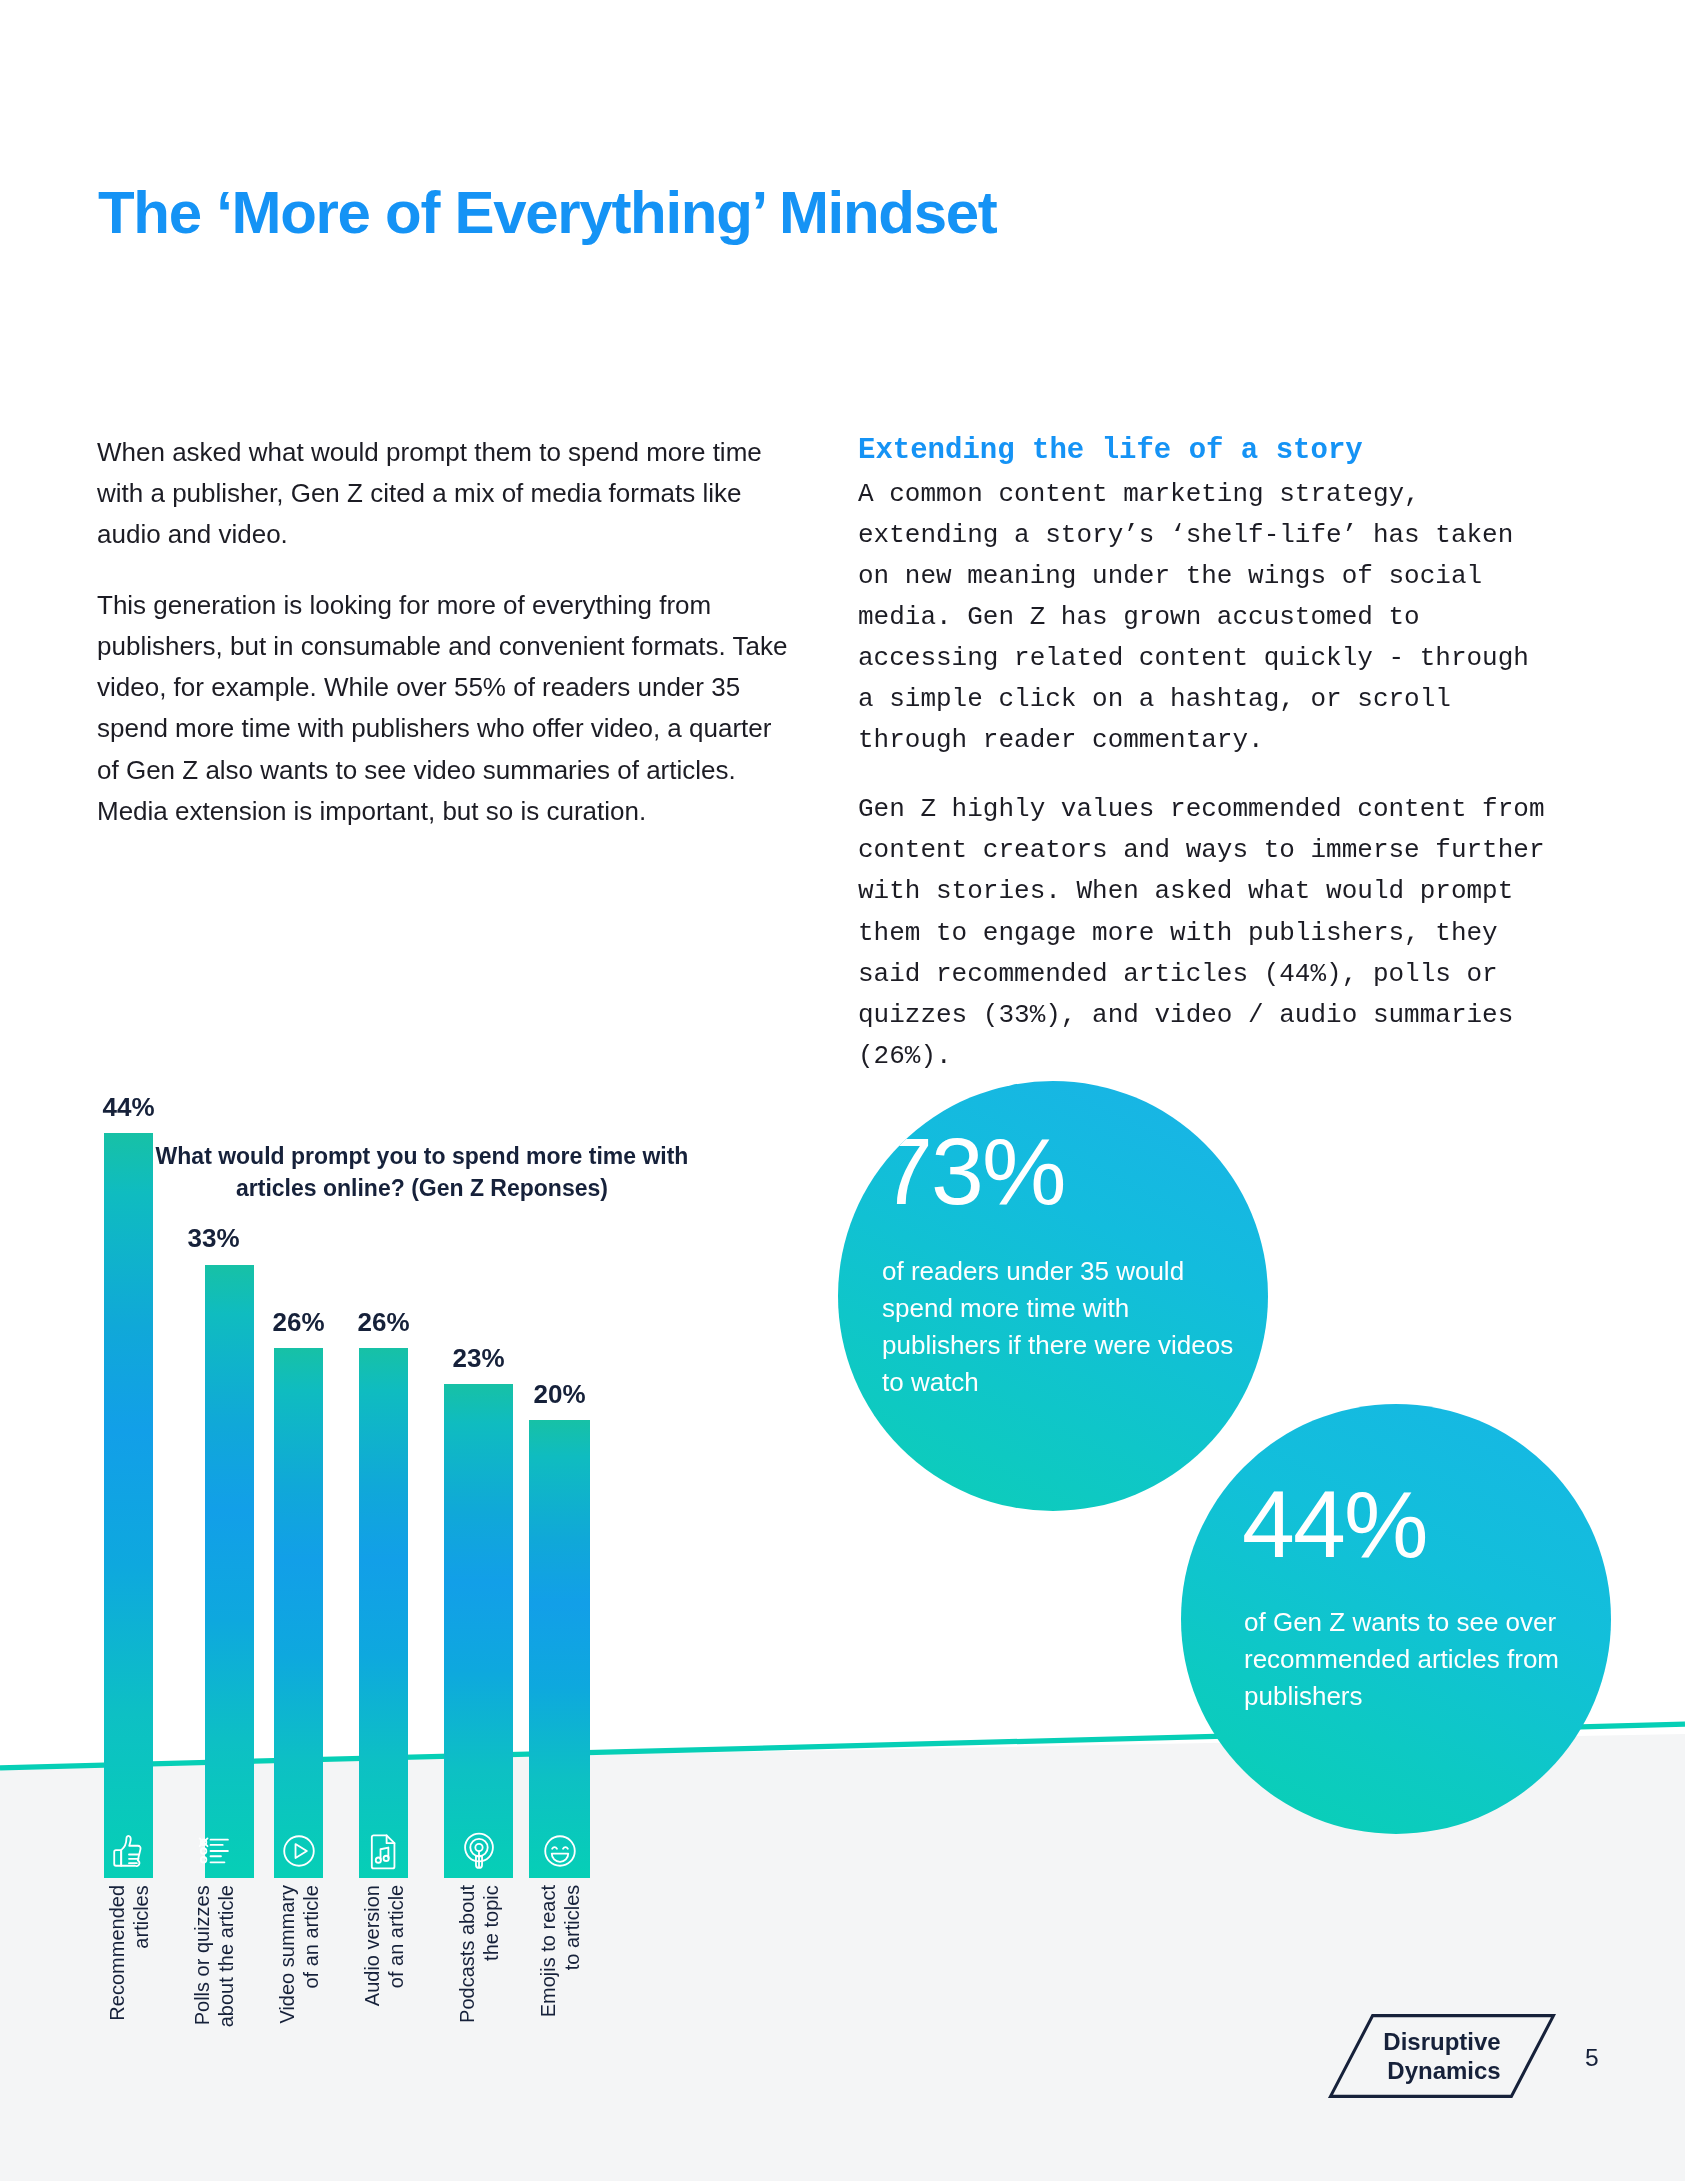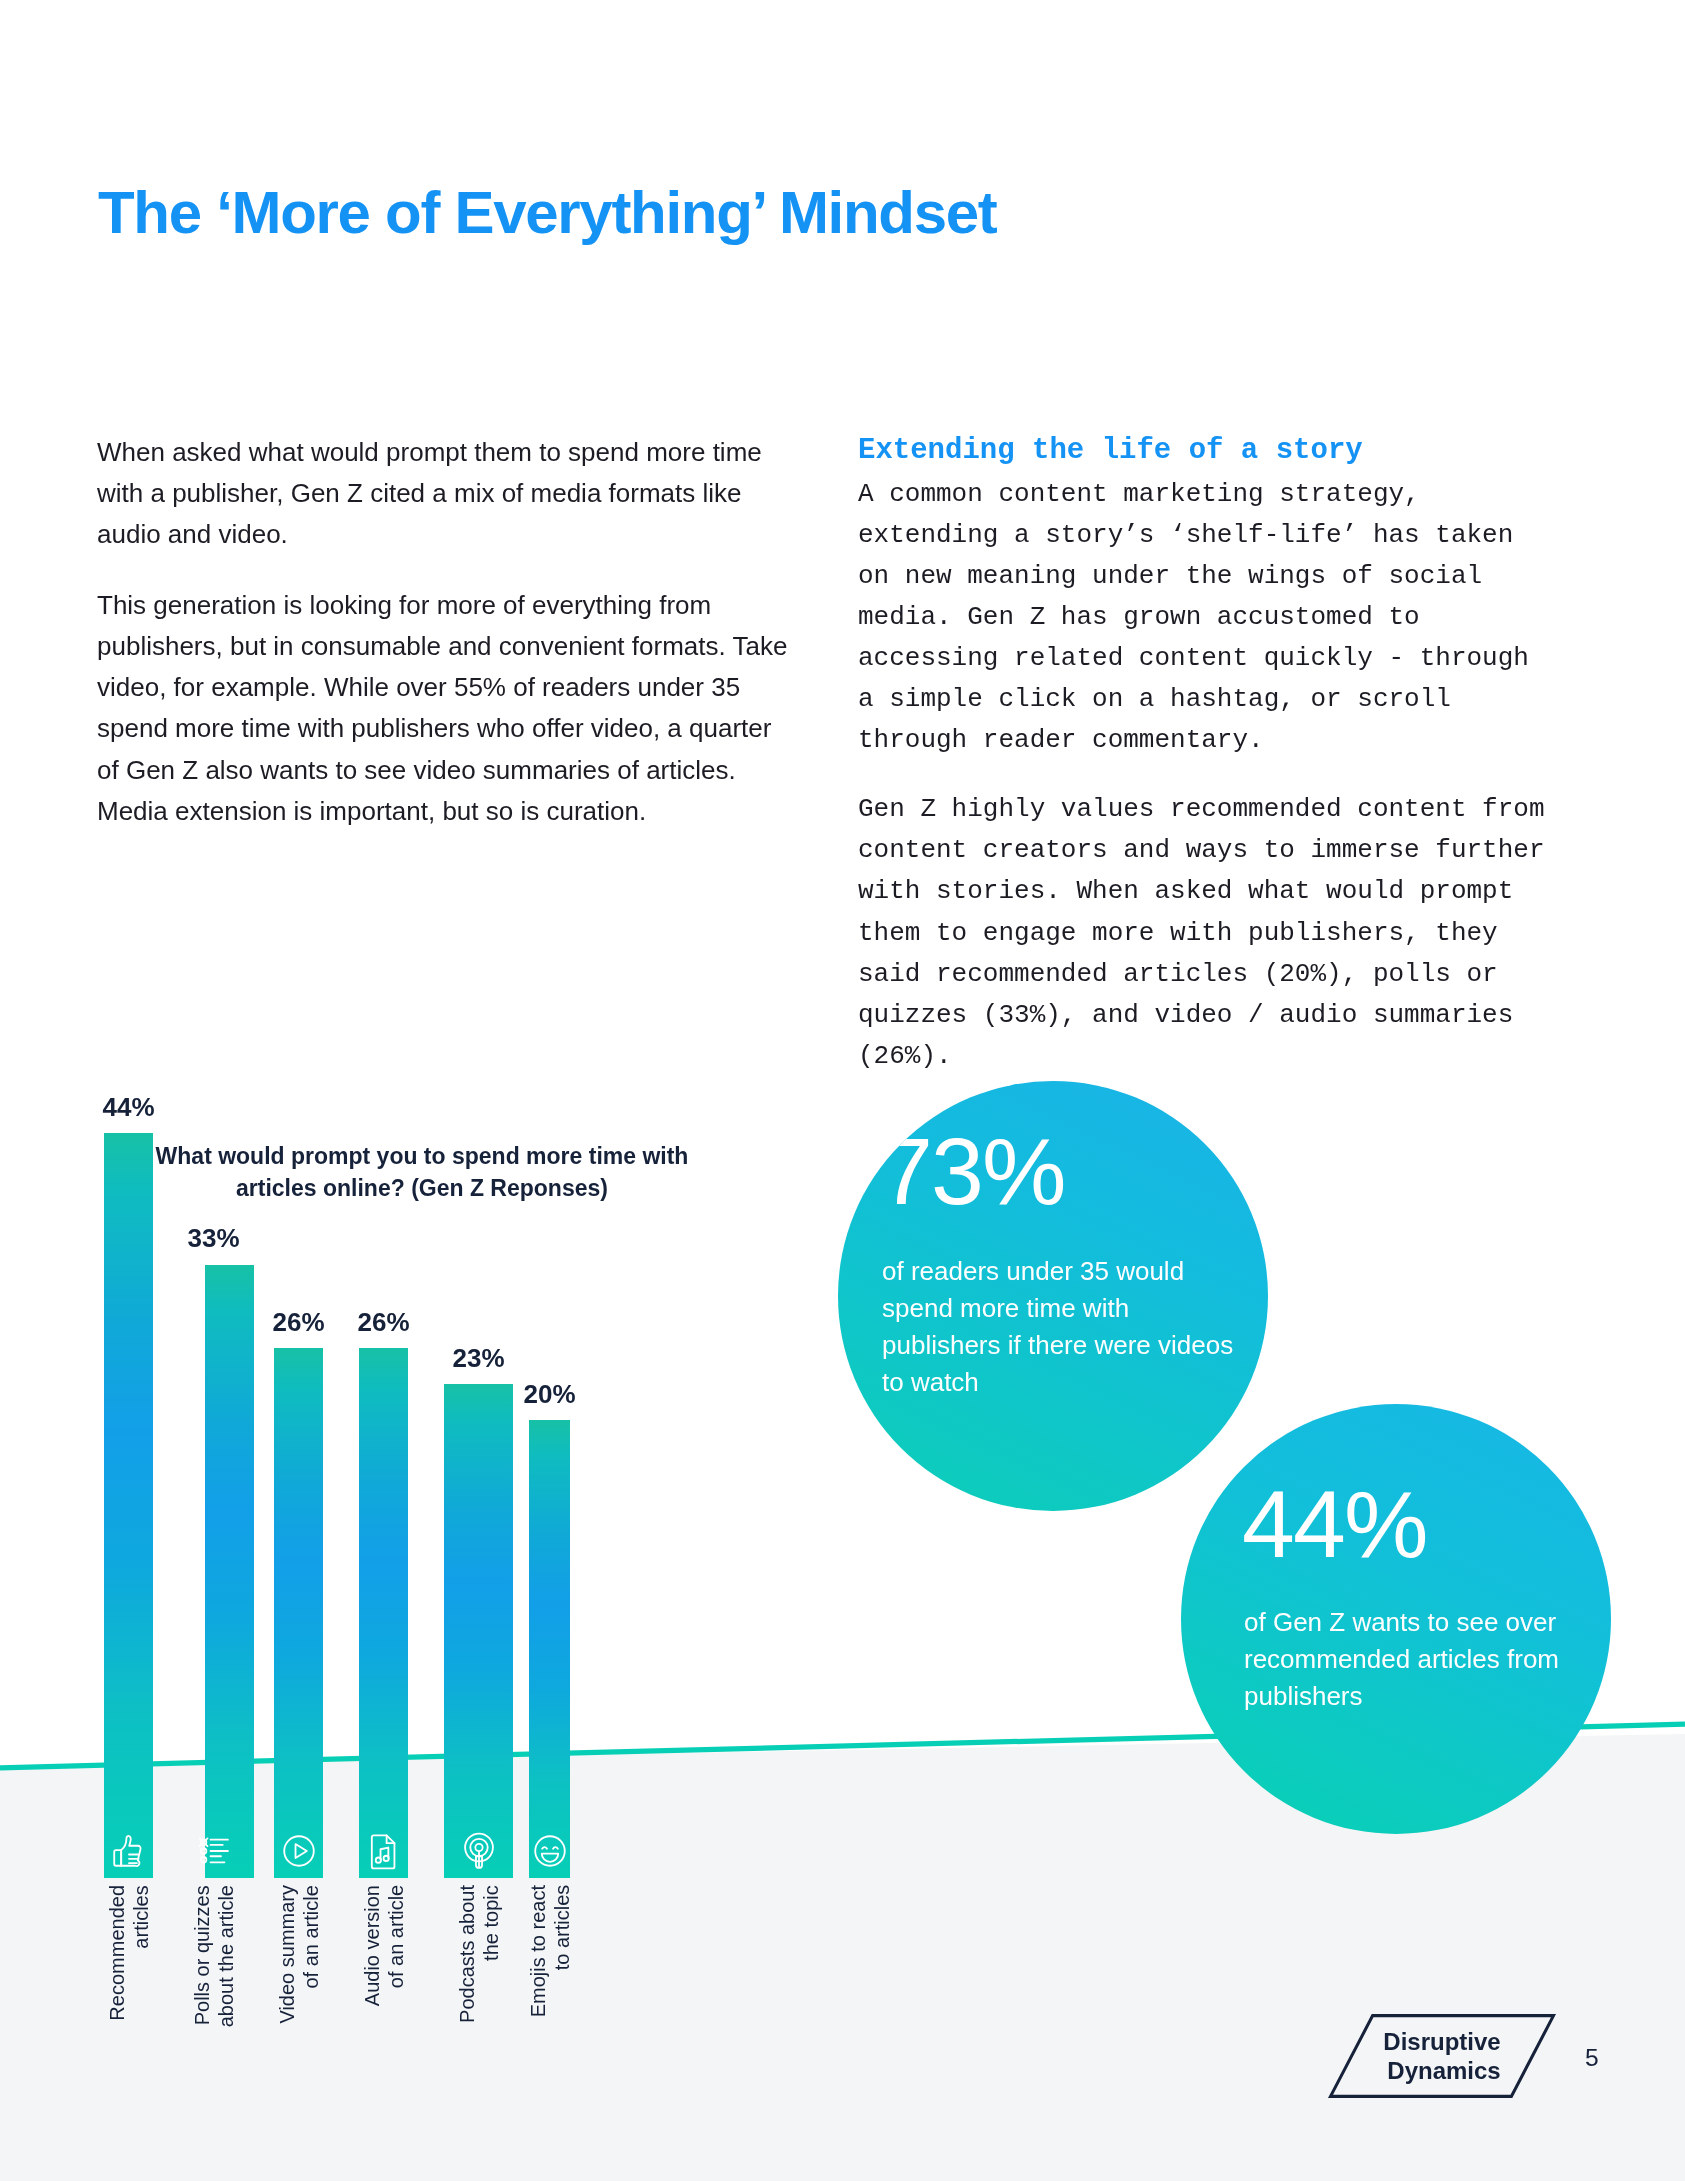--- a/index.html
+++ b/index.html
@@ -128,21 +128,21 @@
 <div class="page-title">The ‘More of Everything’ Mindset</div>
 
 <div class="col col-left">
   <p class="para">When asked what would prompt them to spend more time with a publisher, Gen Z cited a mix of media formats like audio and video.</p>
   <p class="para">This generation is looking for more of everything from publishers, but in consumable and convenient formats. Take video, for example. While over 55% of readers under 35 spend more time with publishers who offer video, a quarter of Gen Z also wants to see video summaries of articles. Media extension is important, but so is curation.</p>
 </div>
 
 <div class="col col-right">
   <h2 class="sub-head">Extending the life of a story</h2>
   <p class="para">A common content marketing strategy, extending a story’s ‘shelf-life’ has taken on new meaning under the wings of social media. Gen Z has grown accustomed to accessing related content quickly - through a simple click on a hashtag, or scroll through reader commentary.</p>
-  <p class="para">Gen Z highly values recommended content from content creators and ways to immerse further with stories. When asked what would prompt them to engage more with publishers, they said recommended articles (20%), polls or quizzes (33%), and video / audio summaries (26%).</p>
+  <p class="para">Gen Z highly values recommended content from content creators and ways to immerse further with stories. When asked what would prompt them to engage more with publishers, they said recommended articles (44%), polls or quizzes (33%), and video / audio summaries (26%).</p>
 </div>
 
 <div class="gray-band"></div>
 
 <svg class="trend-line" viewBox="0 0 1920 62" preserveAspectRatio="none">
   <line x1="0" y1="56" x2="1920" y2="6" stroke="#06cfb6" stroke-width="6"></line>
 </svg>
 
 <div class="chart">
   <div class="chart-title">What would prompt you to spend more time with articles online? (Gen Z Reponses)</div>
@@ -210,21 +210,21 @@
             <circle cx="23" cy="19" r="10"></circle>
             <circle cx="23" cy="19" r="16"></circle>
             <path d="M23 23.5v18"></path>
             <path d="M19.5 29h7v10a3.5 3.5 0 0 1-7 0z"></path>
           </svg></div>
         <div class="bar-label" style="height: 204px;">
           <span>Podcasts about
 the topic</span>
         </div>
       </div>
-      <div class="bar-group" style="left: 529px; width: 41px; height: 948px;">
+      <div class="bar-group" style="left: 529px; width: 61px; height: 948px;">
         <div class="bar" style="height: 458px;"></div>
         <div class="bar-value" style="bottom: 679px;">20%</div>
         <div class="bar-icon"><svg viewBox="0 0 46 46" width="40" height="40" fill="none" stroke="#ffffff" stroke-width="2.1" stroke-linecap="round" stroke-linejoin="round">
             <circle cx="23" cy="23" r="17"></circle>
             <path d="M14 20.5c1.5-2.5 4-2.5 5.5 0M26.5 20.5c1.5-2.5 4-2.5 5.5 0"></path>
             <path d="M13.5 26h19a9.5 9.5 0 0 1-19 0z"></path>
           </svg></div>
         <div class="bar-label" style="height: 204px;">
           <span>Emojis to react
 to articles</span>

